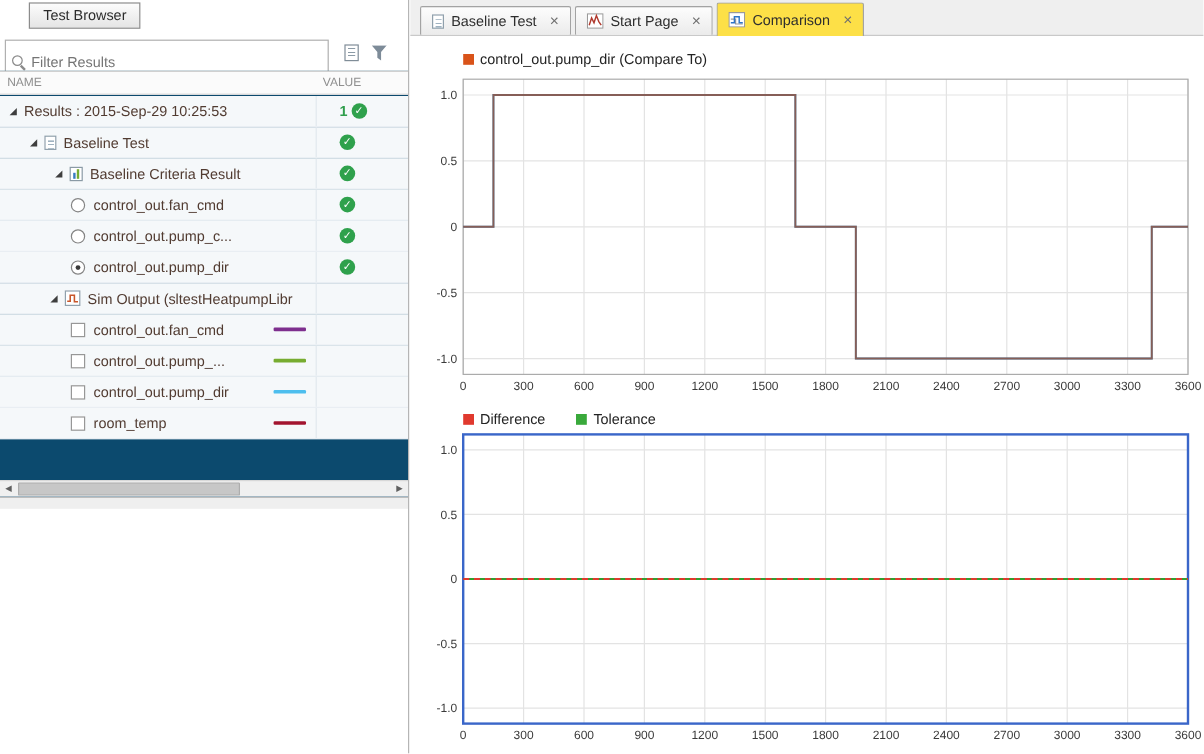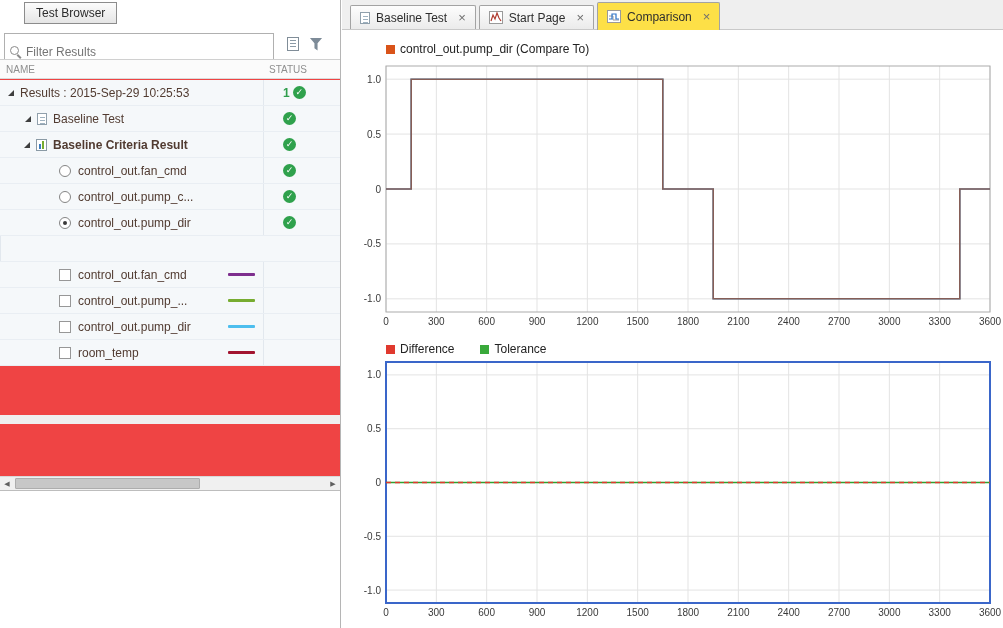--- a/index.html
+++ b/index.html
@@ -17,21 +17,21 @@
   .searchbox{position:absolute;left:0;top:0;width:270px;height:38px;border:1px solid #b0b0b0;background:#fff;display:flex;align-items:center}
   .searchbox input{border:none;outline:none;flex:1;font:12px "Liberation Sans",sans-serif;color:#666;background:transparent;padding:0 4px}
   .mag{width:12px;height:12px;position:relative;margin-left:5px;flex:none}
   .mag::before{content:'';position:absolute;left:0;top:0;width:7px;height:7px;border:1.5px solid #8a8a8a;border-radius:50%}
   .mag::after{content:'';position:absolute;left:8px;top:8px;width:5px;height:1.5px;background:#8a8a8a;transform:rotate(45deg);transform-origin:0 0}
   .tool-ic{position:absolute;top:2px;width:18px;height:18px;display:flex;align-items:center;justify-content:center}
   #report-ic{left:280px}
   #funnel-ic{left:303px}
   .funnel{width:13px;height:13px;background:#7d8b98;clip-path:polygon(0 0,100% 0,62% 45%,62% 100%,38% 82%,38% 45%)}
 
-  .tree{position:absolute;left:0;top:59px;width:340px;height:432px;background:#ef4444;border-top:1px solid #d0d0d0;border-bottom:1px solid #bdbdbd;overflow:hidden}
+  .tree{position:absolute;left:0;top:59px;width:340px;height:356px;background:#0c4a6e;border-top:1px solid #d0d0d0;border-bottom:1px solid #bdbdbd;overflow:hidden}
   .tree-header{height:19px;background:#fbfbfb;border-bottom:1px solid #dadada;position:relative;font-size:10px;color:#8f8f8f}
   .tree-header .h-name{position:absolute;left:6px;top:4px}
   .tree-header .h-status{position:absolute;left:269px;top:4px}
   .tree-rows{position:absolute;left:0;top:20px;right:0;bottom:14px;overflow:hidden}
   .tree-row{height:26px;display:flex;align-items:flex-start;background:#f5f8fa;border-bottom:1px solid #e9eef3;color:#513b31}
   .cell-name{flex:1;display:flex;align-items:center;height:100%;overflow:hidden;white-space:nowrap}
   .cell-status{width:77px;height:100%;border-left:1px solid #e2e8ee;display:flex;align-items:center;padding-left:19px;gap:3px;flex:none}
   .row-label{margin-right:4px}
   .exp{width:0;height:0;border-bottom:6px solid #3e3e3e;border-left:6px solid transparent;margin-right:6px;flex:none}
   .radio{width:12px;height:12px;border:1px solid #858585;border-radius:50%;background:#fff;margin-right:7px;position:relative;flex:none}
@@ -100,21 +100,21 @@
         <span class="ic-report"></span>
       </span>
     <span class="tool-ic" id="funnel-ic">
         <span class="funnel"></span>
       </span>
   </div>
 
   <div class="tree">
     <div class="tree-header">
       <span class="h-name">NAME</span>
-      <span class="h-status">STATUS</span>
+      <span class="h-status">VALUE</span>
     </div>
     <div class="tree-rows">
         <div class="tree-row">
           <div class="cell-name" style="padding-left: 8px;">
             <span class="exp"></span>
             <span class="row-label">Results : 2015-Sep-29 10:25:53</span>
           </div>
           <div class="cell-status">
             <span class="cnt">1</span>
             <span class="pass">✓</span>
@@ -124,21 +124,21 @@
           <div class="cell-name" style="padding-left: 25px;">
             <span class="exp"></span>
             <span class="ic ic-doc"></span>
             <span class="row-label">Baseline Test</span>
           </div>
           <div class="cell-status">
             <span class="pass">✓</span>
           </div>
         </div>
         <div class="tree-row">
-          <div class="cell-name" style="padding-left: 24px; font-weight: bold;">
+          <div class="cell-name" style="padding-left: 46px;">
             <span class="exp"></span>
             <span class="ic ic-chart"></span>
             <span class="row-label">Baseline Criteria Result</span>
           </div>
           <div class="cell-status">
             <span class="pass">✓</span>
           </div>
         </div>
         <div class="tree-row">
           <div class="cell-name" style="padding-left: 59px;">
@@ -161,20 +161,29 @@
         <div class="tree-row">
           <div class="cell-name" style="padding-left: 59px;">
             <span class="radio sel"></span>
             <span class="row-label">control_out.pump_dir</span>
           </div>
           <div class="cell-status">
             <span class="pass">✓</span>
           </div>
         </div>
         <div class="tree-row">
+          <div class="cell-name" style="padding-left: 42px;">
+            <span class="exp"></span>
+            <span class="ic ic-signal">
+              <svg width="11" height="11">
+                <polyline points="1,8 3.5,8 3.5,3 7,3 7,8.5 10,8.5" fill="none" stroke="#c8562a" stroke-width="1.3"></polyline>
+              </svg>
+            </span>
+            <span class="row-label">Sim Output (sltestHeatpumpLibr</span>
+          </div>
           <div class="cell-status"></div>
         </div>
         <div class="tree-row">
           <div class="cell-name" style="padding-left: 59px;">
             <span class="checkbox"></span>
             <span class="row-label">control_out.fan_cmd</span>
             <span class="swatch" style="background: rgb(126, 47, 142);"></span>
           </div>
           <div class="cell-status"></div>
         </div>

